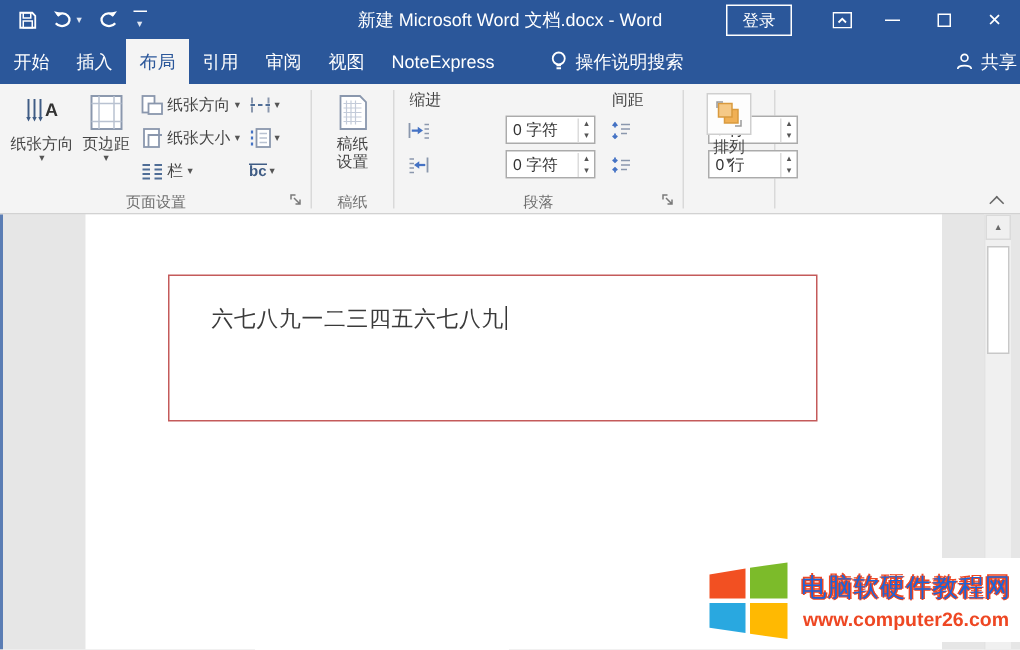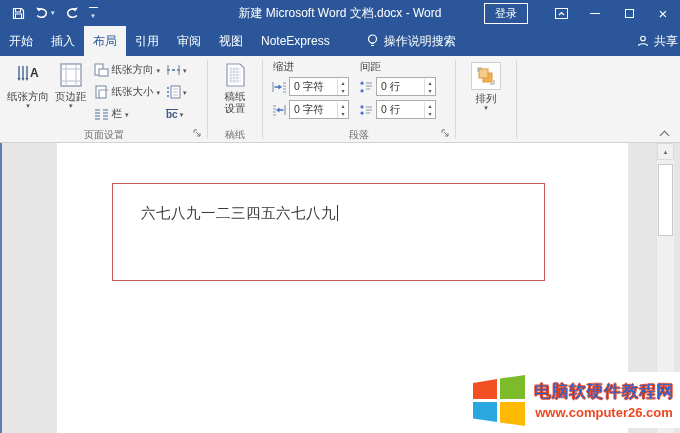--- a/index.html
+++ b/index.html
@@ -40,21 +40,21 @@
   .medbtn { display:flex; align-items:center; height:22px; gap:3px; font-size:10.5px; padding:0 2px; cursor:default; }
   .smallcol { display:flex; flex-direction:column; margin-left:2px; }
   .smallbtn { display:flex; align-items:center; height:22px; gap:2px; padding:0 2px; cursor:default; }
   .hyph { font-size:10px; font-weight:bold; color:#3f5c85; border-top:1px solid #3f5c85; line-height:10px; }
 
   
   .para-cols { display:flex; gap:10px; padding:1px 4px 0 6px; }
   .pcol { display:flex; flex-direction:column; }
   .phead { font-size:10.5px; color:#444; margin:0 0 3px 1px; }
   .prow { display:flex; align-items:center; gap:3px; margin-bottom:4px; }
-  .spinbox { display:flex; align-items:center; width:60px; height:19px; background:#fff; border:1px solid #ababab; }
+  .spinbox { display:flex; align-items:center; width:60px; height:19px; background:#fff; border:1px solid #ababab;margin-left:48px; }
   .spinbox input { flex:1; width:30px; border:0; outline:0; font-size:10.5px; font-family:inherit; color:#333; padding-left:4px; background:transparent; }
   .spinners { display:flex; flex-direction:column; width:11px; border-left:1px solid #dcdcdc; }
   .spinners span { font-size:6px; line-height:8px; text-align:center; color:#555; cursor:default; }
 
   .ribbon-collapse { position:absolute; right:10px; bottom:3px; width:12px; height:10px; cursor:default; }
   .chev { display:block; width:7px; height:7px; border-top:1.5px solid #666; border-left:1.5px solid #666; transform:rotate(45deg); margin:3px auto 0; }
 
   
   .docarea { position:relative; height:290px; background:#e6e6e6; border-left:2px solid #5b7db4; }
   .page { position:absolute; left:55px; top:0; width:571px; height:290px; background:#fff; }

